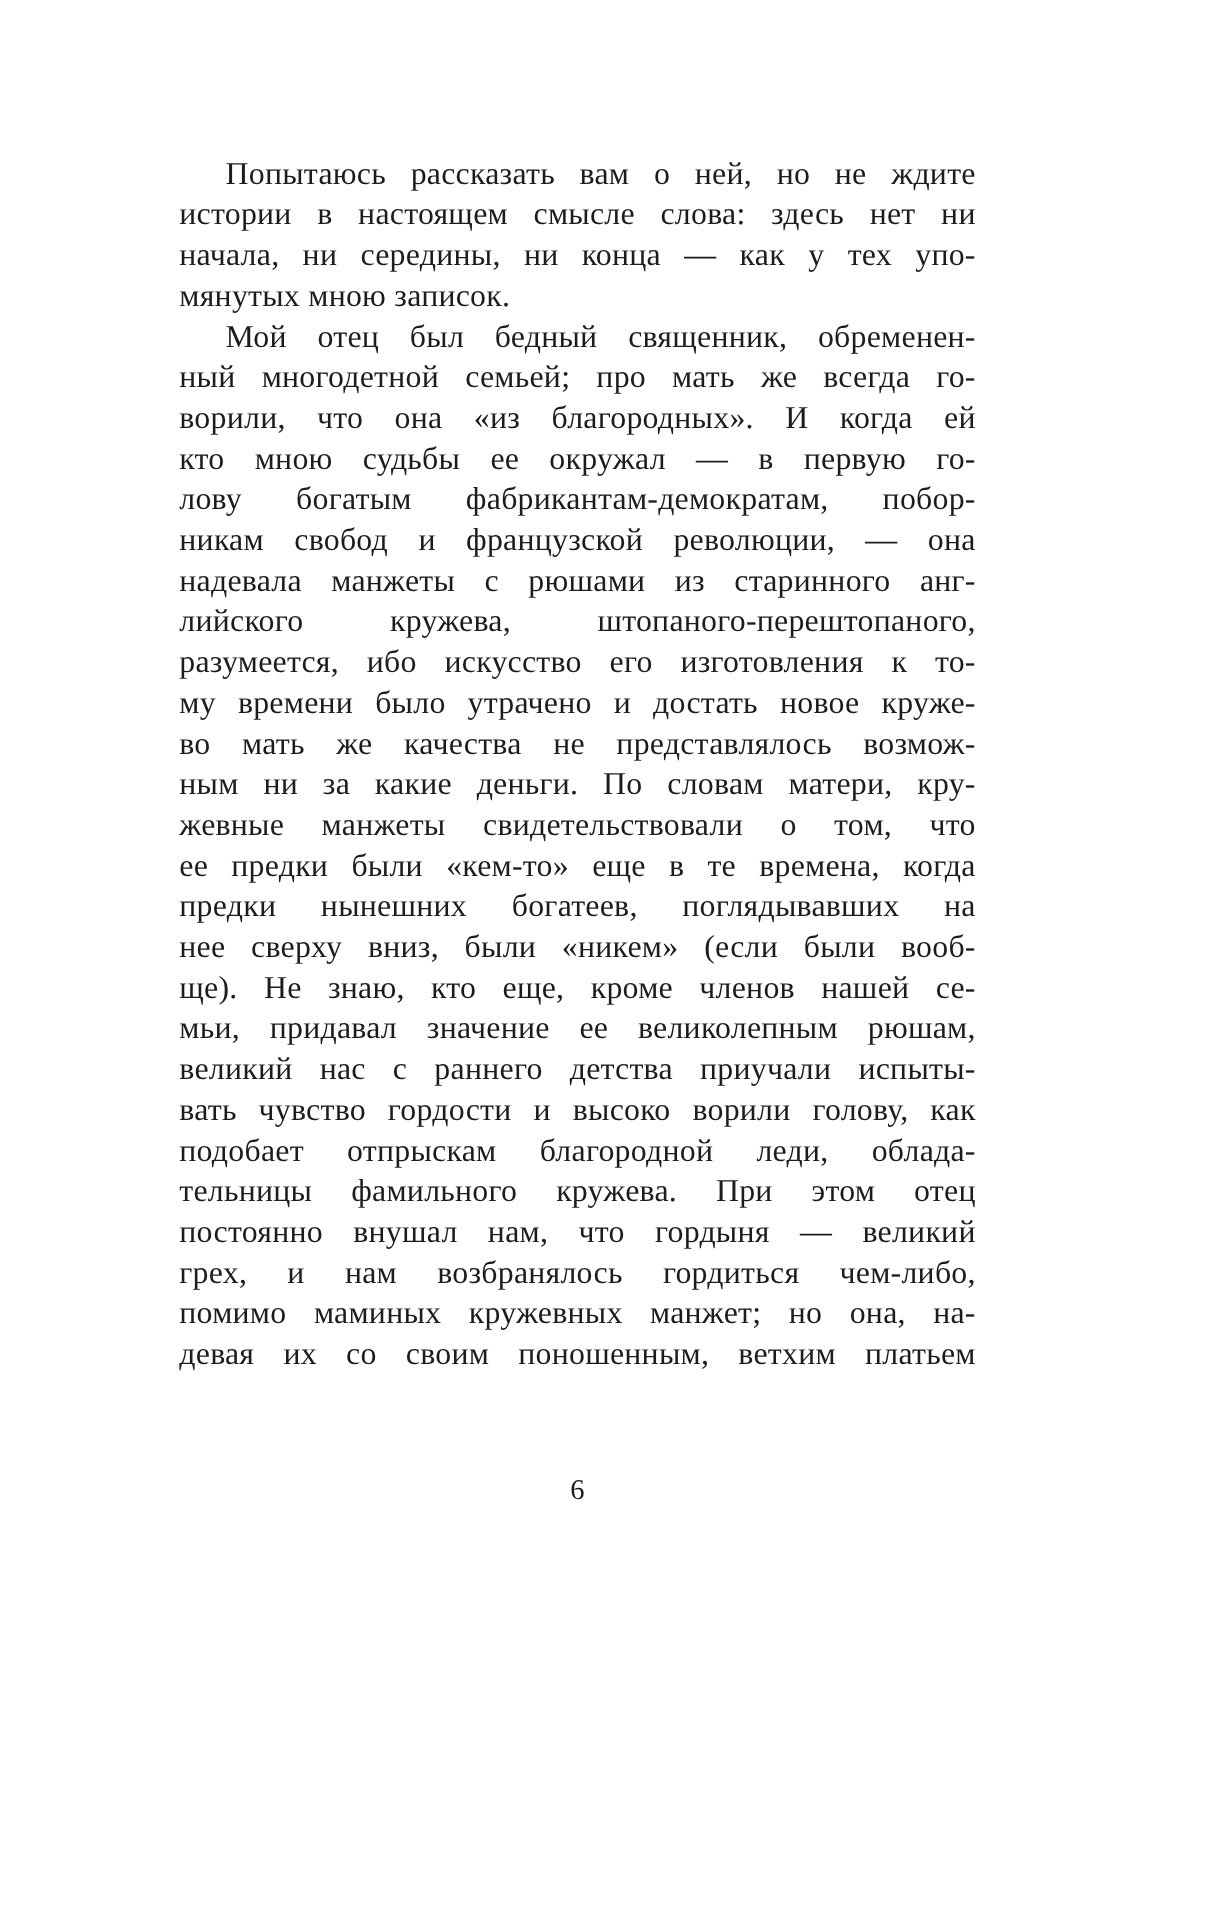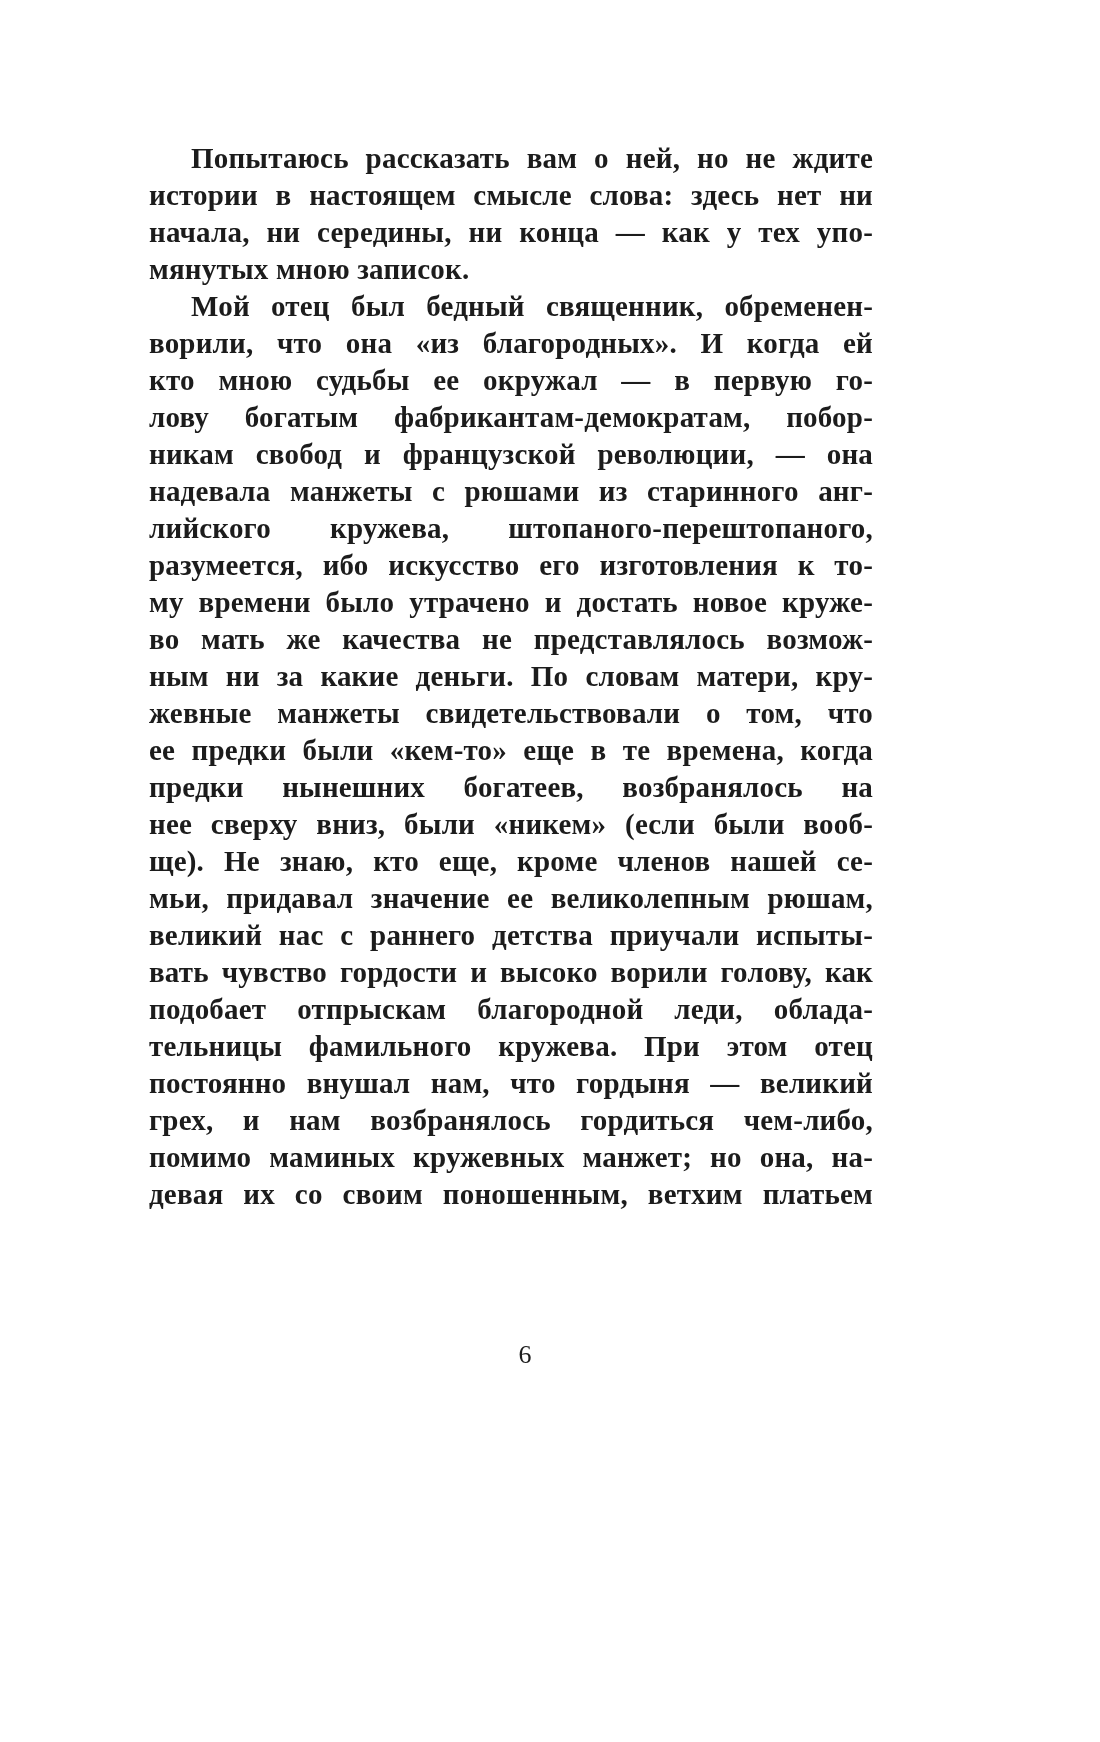--- a/index.html
+++ b/index.html
@@ -14,25 +14,24 @@
   }
   .page {
     position: relative;
     width: 1100px;
     height: 1742px;
     background: #ffffff;
     overflow: hidden;
   }
   .text-block {
     position: absolute;
-    left: 149px;
+    left: 163px;
     top: 140px;
     width: 724px;
     color: #1c1c1c;
-    font-weight: bold;
   }
   .line {
     font-size: 29px;
     line-height: 37px;
     height: 37px;
     white-space: nowrap;
     text-align: justify;
     text-align-last: justify;
     letter-spacing: 0.2px;
     color: #1c1c1c;
@@ -57,33 +56,34 @@
 </head>
 <body>
 
 <div class="page">
   <div class="text-block" id="text-block">
       <div class="line indent">Попытаюсь рассказать вам о ней, но не ждите</div>
       <div class="line">истории в настоящем смысле слова: здесь нет ни</div>
       <div class="line">начала, ни середины, ни конца — как у тех упо-</div>
       <div class="line no-justify">мянутых мною записок.</div>
       <div class="line indent">Мой отец был бедный священник, обременен-</div>
+      <div class="line">ный многодетной семьей; про мать же всегда го-</div>
       <div class="line">ворили, что она «из благородных». И когда ей</div>
       <div class="line">кто мною судьбы ее окружал — в первую го-</div>
       <div class="line">лову богатым фабрикантам-демократам, побор-</div>
       <div class="line">никам свобод и французской революции, — она</div>
       <div class="line">надевала манжеты с рюшами из старинного анг-</div>
       <div class="line">лийского кружева, штопаного-перештопаного,</div>
       <div class="line">разумеется, ибо искусство его изготовления к то-</div>
       <div class="line">му времени было утрачено и достать новое круже-</div>
       <div class="line">во мать же качества не представлялось возмож-</div>
       <div class="line">ным ни за какие деньги. По словам матери, кру-</div>
       <div class="line">жевные манжеты свидетельствовали о том, что</div>
       <div class="line">ее предки были «кем-то» еще в те времена, когда</div>
-      <div class="line">предки нынешних богатеев, возбранялось на</div>
+      <div class="line">предки нынешних богатеев, поглядывавших на</div>
       <div class="line">нее сверху вниз, были «никем» (если были вооб-</div>
       <div class="line">ще). Не знаю, кто еще, кроме членов нашей се-</div>
       <div class="line">мьи, придавал значение ее великолепным рюшам,</div>
       <div class="line">великий нас с раннего детства приучали испыты-</div>
       <div class="line">вать чувство гордости и высоко ворили голову, как</div>
       <div class="line">подобает отпрыскам благородной леди, облада-</div>
       <div class="line">тельницы фамильного кружева. При этом отец</div>
       <div class="line">постоянно внушал нам, что гордыня — великий</div>
       <div class="line">грех, и нам возбранялось гордиться чем-либо,</div>
       <div class="line">помимо маминых кружевных манжет; но она, на-</div>

